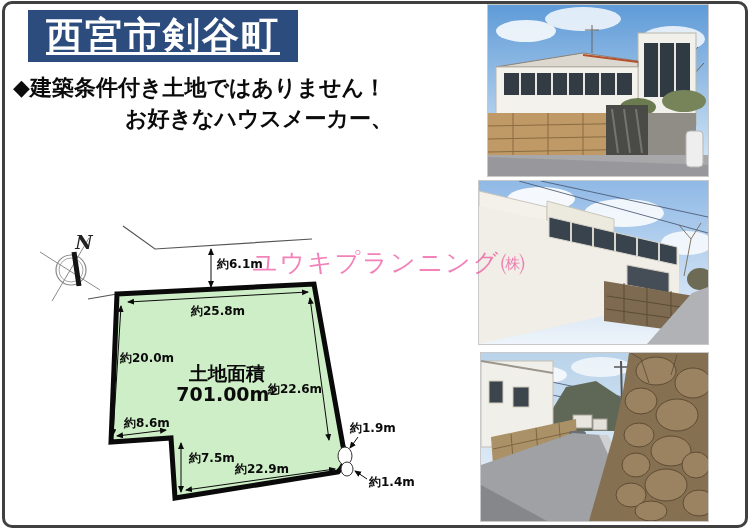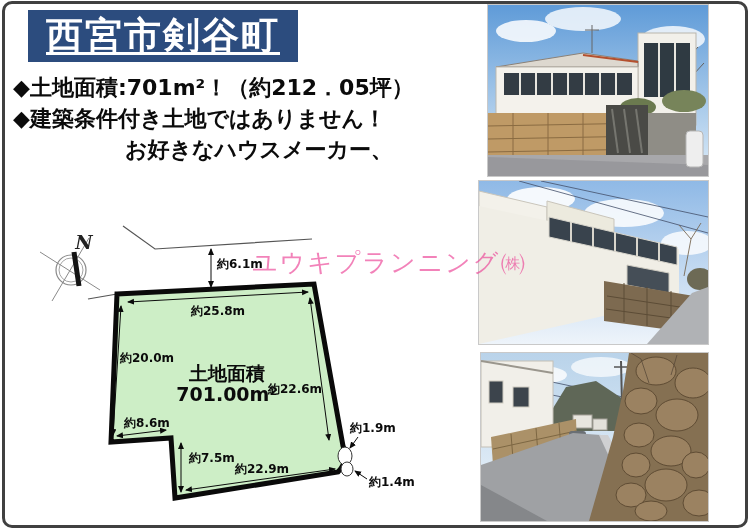--- a/index.html
+++ b/index.html
@@ -43,21 +43,20 @@
 <body>
 
 <div class="page">
   <div class="frame"></div>
 
   <div class="title-box">
     <span>西宮市剣谷町</span>
   </div>
 
   <div class="bullets">
-    <div class="line">◆土地面積:701m²！（約212．05坪）</div>
     <div class="line">◆建築条件付き土地ではありません！</div>
     <div class="line indent">お好きなハウスメーカー、</div>
   </div>
 
   <div class="watermark">ユウキプランニング㈱</div>
 
   <svg class="diagram" width="480" height="320" viewBox="0 210 480 320" xmlns="http://www.w3.org/2000/svg">
     <defs>
       <marker id="ah" markerWidth="9" markerHeight="9" refX="6" refY="3" orient="auto-start-reverse" markerUnits="userSpaceOnUse">
         <path d="M0,0 L7,3 L0,6 z" fill="#0b0b0b"></path>

